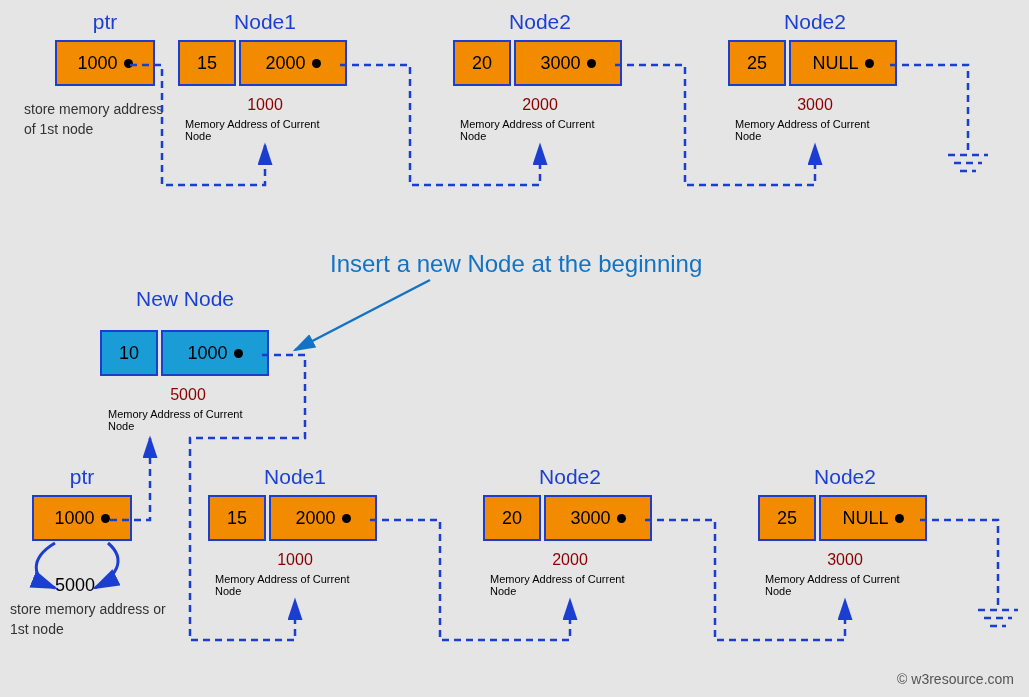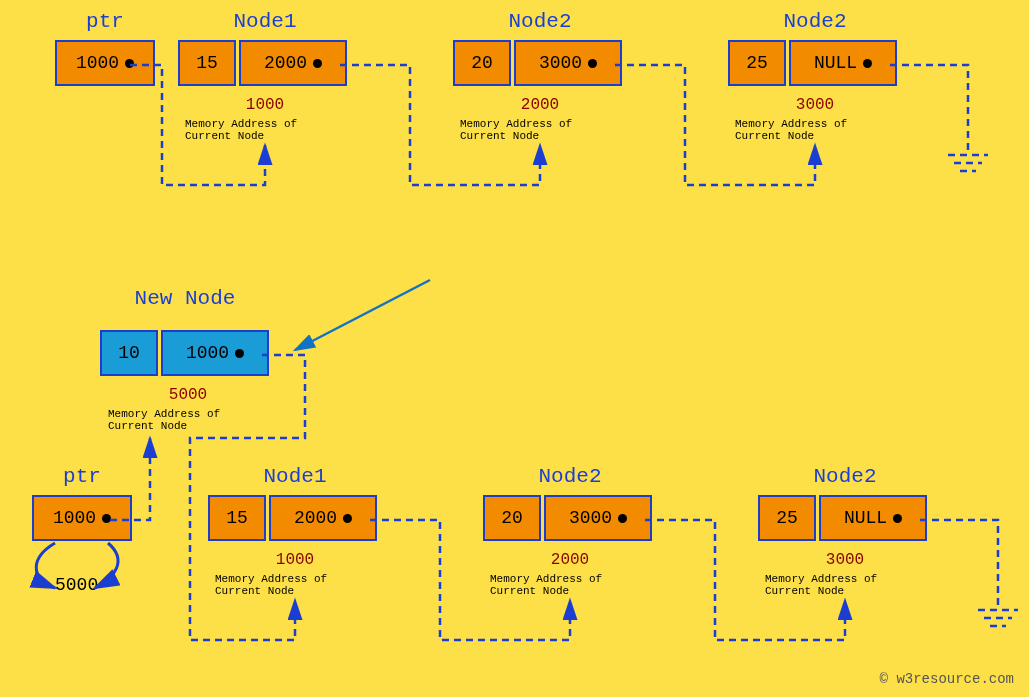--- a/index.html
+++ b/index.html
@@ -6,22 +6,21 @@
   body {
     margin: 0;
     padding: 0;
     font-family: Arial, sans-serif;
     background: #fdfdfd;
   }
   .canvas {
     position: relative;
     width: 1029px;
     height: 697px;
-    background: #fde047;
-    font-family: Liberation Mono, monospace;
+    background: #e5e5e5;
   }
   .title-blue {
     position: absolute;
     color: #1b3fd5;
     font-size: 21px;
     font-weight: 400;
     text-align: center;
   }
   .node-box {
     position: absolute;
@@ -97,20 +96,21 @@
 
 <div class="canvas">
 
   <div class="title-blue" style="left:75px; top:10px; width:60px;">ptr</div>
   <div class="node-box" style="left:55px; top:40px;">
     <div class="cell" style="width:100px;">
       <span>1000</span>
       <span class="dot"></span>
     </div>
   </div>
+  <div class="desc" style="left:24px; top:100px; width:140px;">store memory address of 1st node</div>
 
   <div class="title-blue" style="left:225px; top:10px; width:80px;">Node1</div>
   <div class="node-box" style="left:178px; top:40px;">
     <div class="cell" style="width:58px;">15</div>
     <div class="cell" style="width:108px;">
       <span>2000</span>
       <span class="dot"></span>
     </div>
   </div>
   <div class="addr" style="left:225px; top:96px; width:80px;">1000</div>
@@ -131,40 +131,42 @@
   <div class="node-box" style="left:728px; top:40px;">
     <div class="cell" style="width:58px;">25</div>
     <div class="cell" style="width:108px;">
       <span>NULL</span>
       <span class="dot"></span>
     </div>
   </div>
   <div class="addr" style="left:775px; top:96px; width:80px;">3000</div>
   <div class="caption" style="left:735px; top:118px; width:160px;">Memory Address of Current Node</div>
 
+  <div class="big-title" style="left:330px; top:250px;">Insert a new Node at the beginning</div>
 
   <div class="title-blue" style="left:130px; top:287px; width:110px;">New Node</div>
   <div class="node-box" style="left:100px; top:330px;">
     <div class="cell-new" style="width:58px;">10</div>
     <div class="cell-new" style="width:108px;">
       <span>1000</span>
       <span class="dot"></span>
     </div>
   </div>
   <div class="addr" style="left:148px; top:386px; width:80px;">5000</div>
   <div class="caption" style="left:108px; top:408px; width:160px;">Memory Address of Current Node</div>
 
   <div class="title-blue" style="left:52px; top:465px; width:60px;">ptr</div>
   <div class="node-box" style="left:32px; top:495px;">
     <div class="cell" style="width:100px;">
       <span>1000</span>
       <span class="dot"></span>
     </div>
   </div>
   <div style="position:absolute; left:55px; top:575px; font-size:18px; color:#000;">5000</div>
+  <div class="desc" style="left:10px; top:600px; width:160px;">store memory address or 1st node</div>
 
   <div class="title-blue" style="left:255px; top:465px; width:80px;">Node1</div>
   <div class="node-box" style="left:208px; top:495px;">
     <div class="cell" style="width:58px;">15</div>
     <div class="cell" style="width:108px;">
       <span>2000</span>
       <span class="dot"></span>
     </div>
   </div>
   <div class="addr" style="left:255px; top:551px; width:80px;">1000</div>

